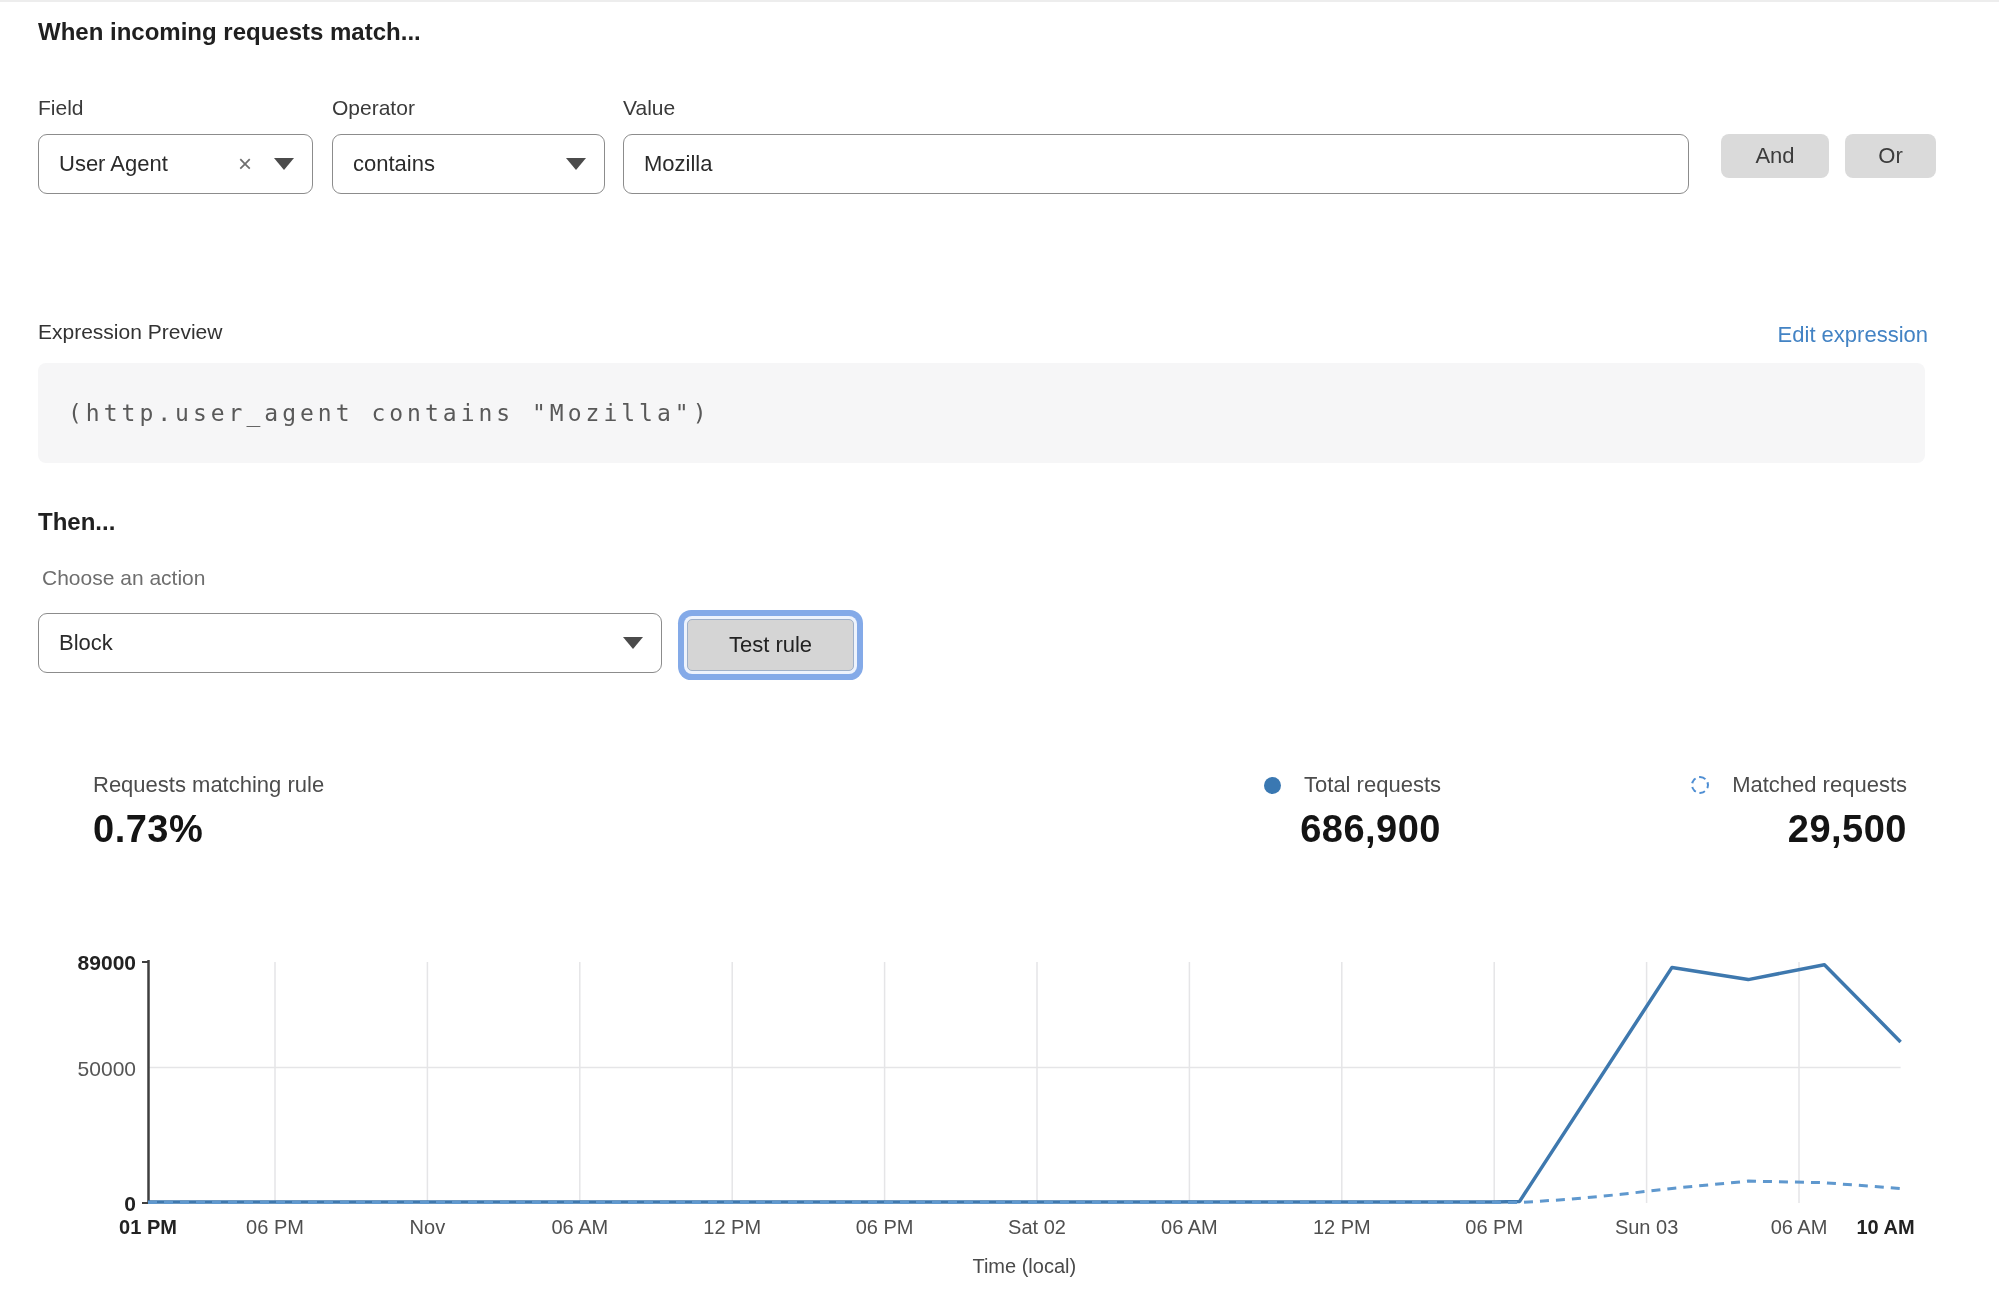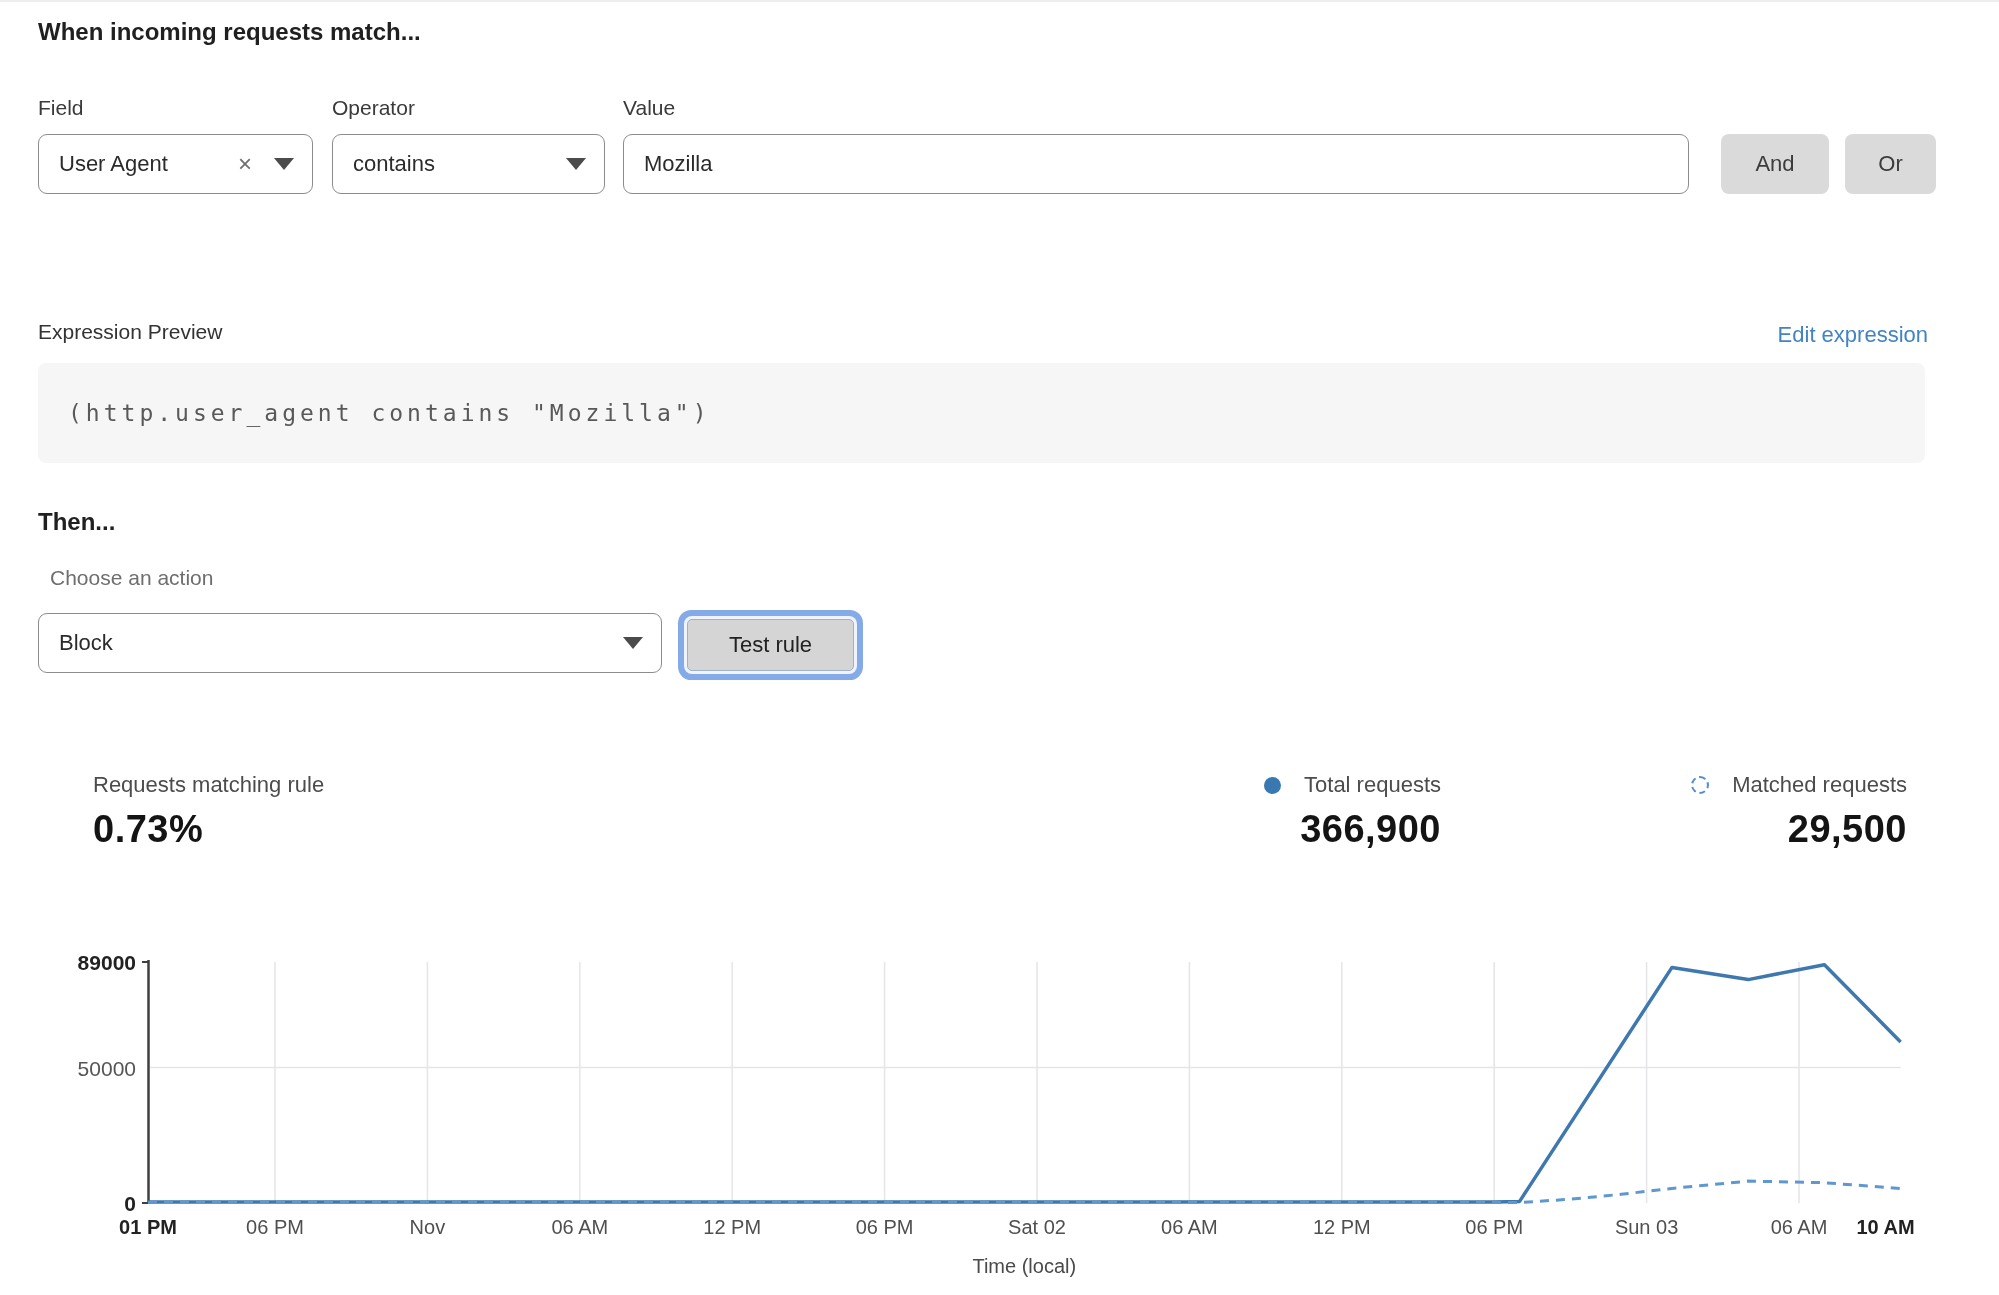--- a/index.html
+++ b/index.html
@@ -15,33 +15,33 @@
          padding:0 18px 0 20px; font-size:22px; color:#2b2b2b; cursor:pointer; }
   .sel .grow { flex:1; }
   .clear-x { font-size:24px; color:#6f6f6f; margin-right:22px; line-height:1; }
   .tri { width:0; height:0; border-left:10px solid transparent; border-right:10px solid transparent;
          border-top:12px solid #4b4b4b; }
 
   .value-input { position:absolute; top:132px; left:623px; width:1066px; height:60px; box-sizing:border-box;
                  border:1.5px solid #8c8c8c; border-radius:9px; font-size:22px; color:#2b2b2b;
                  padding:0 20px; font-family:"Liberation Sans","DejaVu Sans",sans-serif; outline:none; }
 
-  .btn-gray { position:absolute; top:132px; height:60px; box-sizing:border-box; background:#dadada;
+  .btn-gray { position:absolute; top:132px; height:44px; box-sizing:border-box; background:#dadada;
               border:none; border-radius:8px; font-size:22px; color:#3c3c3c; cursor:pointer;
               font-family:"Liberation Sans","DejaVu Sans",sans-serif; }
 
   .expr-label { position:absolute; left:38px; top:318px; font-size:21px; color:#333; }
   .edit-link  { position:absolute; right:71px; top:320px; font-size:22px; color:#4383c4; cursor:pointer; text-decoration:none; }
   .expr-box { position:absolute; left:38px; top:361px; width:1887px; height:100px; box-sizing:border-box;
               background:#f6f6f7; border-radius:8px; display:flex; align-items:center; }
   .expr-code { margin-left:30px; font-family:"DejaVu Sans Mono","Liberation Mono",monospace;
                font-size:23px; letter-spacing:4px; color:#595959; }
 
   .h2 { position:absolute; left:38px; top:506px; font-size:24px; font-weight:700; color:#202020; }
-  .choose { position:absolute; left:50px; top:564px; font-size:21px; color:#6e6e6e; }
+  .choose { position:absolute; left:42px; top:564px; font-size:21px; color:#6e6e6e; }
 
   .action-sel { left:38px; top:611px; width:624px; }
   .test-btn { position:absolute; left:687px; top:617px; width:167px; height:52px;
               background:#d5d5d5; border:1px solid #9fb0c8; border-radius:5px;
               box-shadow:0 0 0 3px #eef3fc, 0 0 0 9px #84aae8;
               font-size:22px; color:#222; cursor:pointer;
               font-family:"Liberation Sans","DejaVu Sans",sans-serif; }
 
   .stat { position:absolute; top:770px; }
   .stat-label { font-size:22px; color:#4c4c4c; }
@@ -106,21 +106,21 @@
   <div class="stat left">
     <div class="stat-label">Requests matching rule</div>
     <div class="stat-value">0.73%</div>
   </div>
 
   <div class="stat total">
     <div class="legend-row">
       <span class="dot-solid"></span>
       <span class="stat-label">Total requests</span>
     </div>
-    <div class="stat-value">366,900</div>
+    <div class="stat-value">686,900</div>
   </div>
 
   <div class="stat matched">
     <div class="legend-row">
       <span class="dot-dashed"></span>
       <span class="stat-label">Matched requests</span>
     </div>
     <div class="stat-value">29,500</div>
   </div>
 

